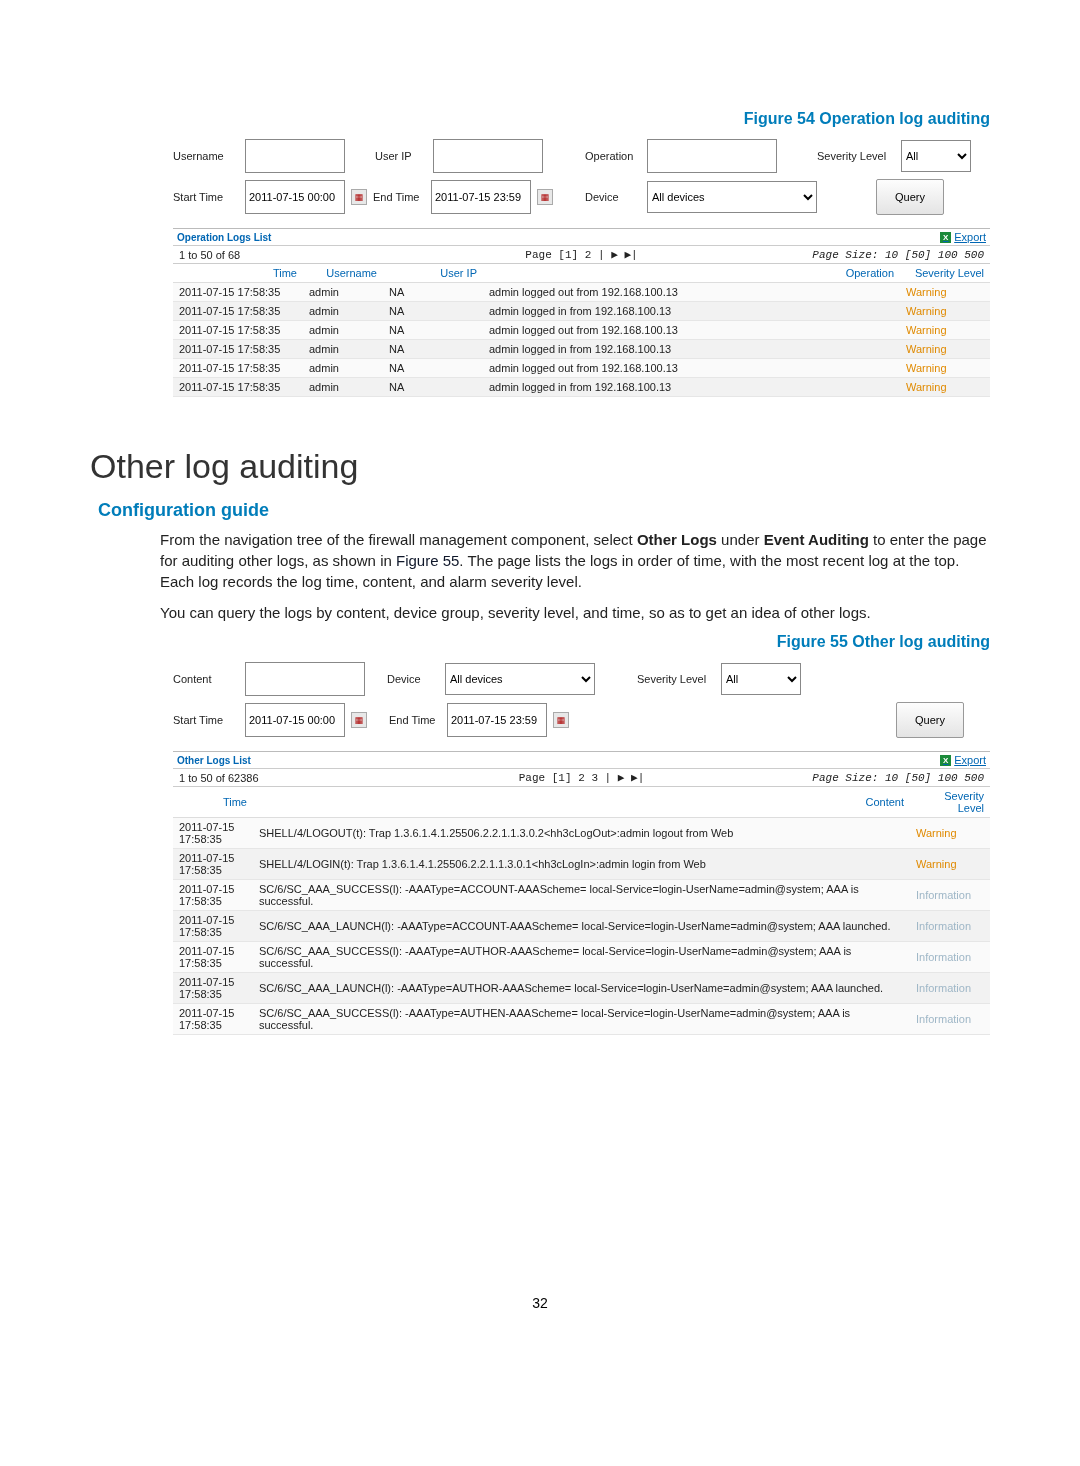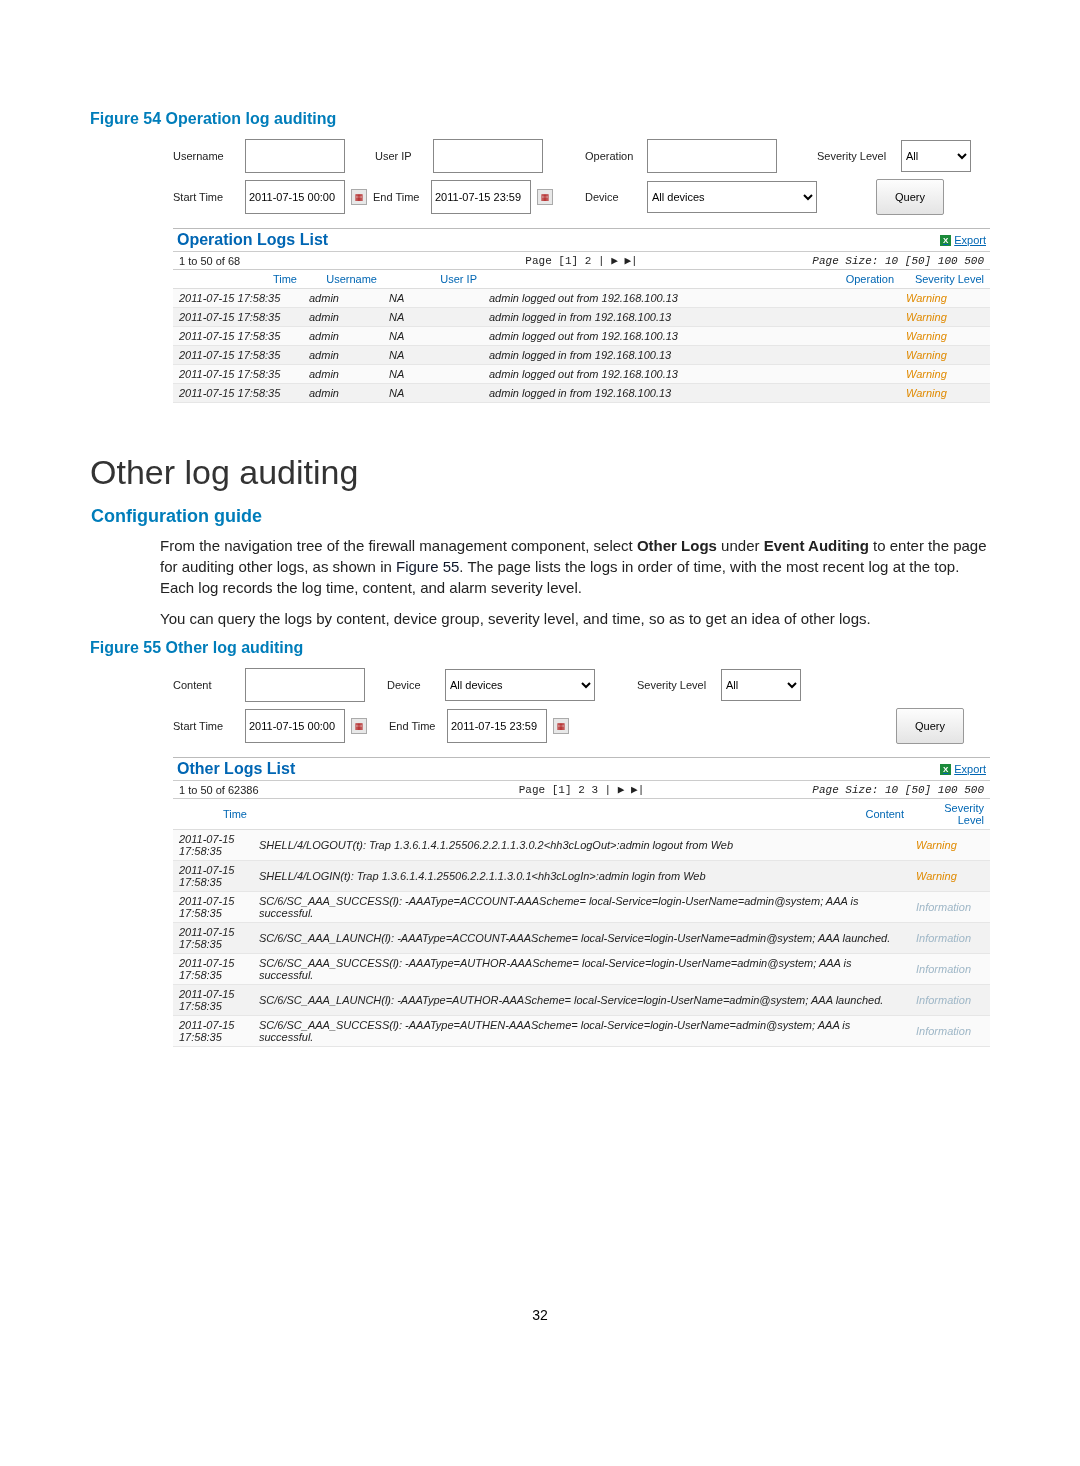--- a/index.html
+++ b/index.html
@@ -8,33 +8,34 @@
     font-family: Arial, Helvetica, sans-serif;
     color: #000;
     width: 1080px;
     padding: 100px 90px 100px 90px;
   }
   .figure-caption {
     color: #007dba;
     font-weight: bold;
     font-size: 16px;
     margin: 10px 0 8px 0;
+    text-align: right;
   }
   h1.section-title {
     font-family: Arial, Helvetica, sans-serif;
     font-weight: 300;
     font-size: 34px;
     color: #333;
     margin: 50px 0 14px 0;
   }
   h2.subsection-title {
     color: #007dba;
     font-weight: bold;
     font-size: 18px;
-    margin: 4px 0 8px 1px;
+    margin: 4px 0 8px 8px;
   }
   .body-text {
     font-size: 15px;
     color: #222;
     margin: 4px 0 10px 70px;
     line-height: 1.4;
   }
   .body-text b { font-weight: bold; }
   .fig-link { color: #0f172a; }
 
@@ -96,21 +97,21 @@
     align-items: center;
     border-top: 1px solid #bbb;
     border-bottom: 1px solid #ccc;
     margin-top: 10px;
     padding: 2px 4px;
     background: #fff;
   }
   .list-title {
     color: #0066b3;
     font-weight: bold;
-    font-size: 16px;
+    font-size: 10px;
   }
   .export-link {
     color: #0066b3;
     font-size: 11px;
     text-decoration: underline;
     cursor: pointer;
     display: inline-flex;
     align-items: center;
     gap: 3px;
   }
@@ -146,21 +147,20 @@
     text-align: right;
     color: #0066b3;
     font-weight: normal;
     padding: 3px 6px;
     background: #fff;
     border-bottom: 1px solid #ddd;
   }
   .tbl td {
     padding: 3px 6px;
     border-bottom: 1px solid #e6e6e6;
-    font-style: italic;
   }
   .tbl tbody tr:nth-child(odd) { background: #fafafa; }
   .tbl tbody tr:nth-child(even) { background: #f2f2f2; }
   .sev-warning { color: #e08a00; }
   .sev-info { color: #9fb7c7; }
   .sev-cell { white-space: nowrap; }
 
   
   .col-time { width: 130px; }
   .col-user { width: 80px; }

